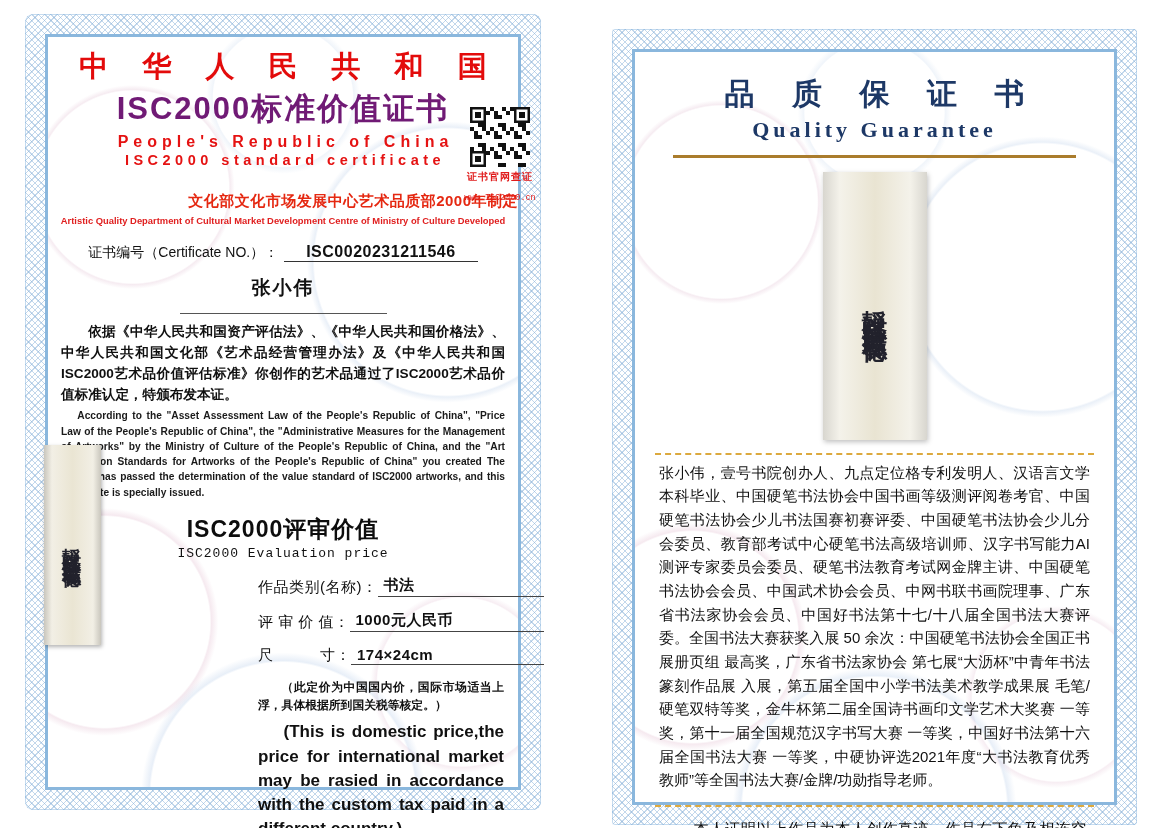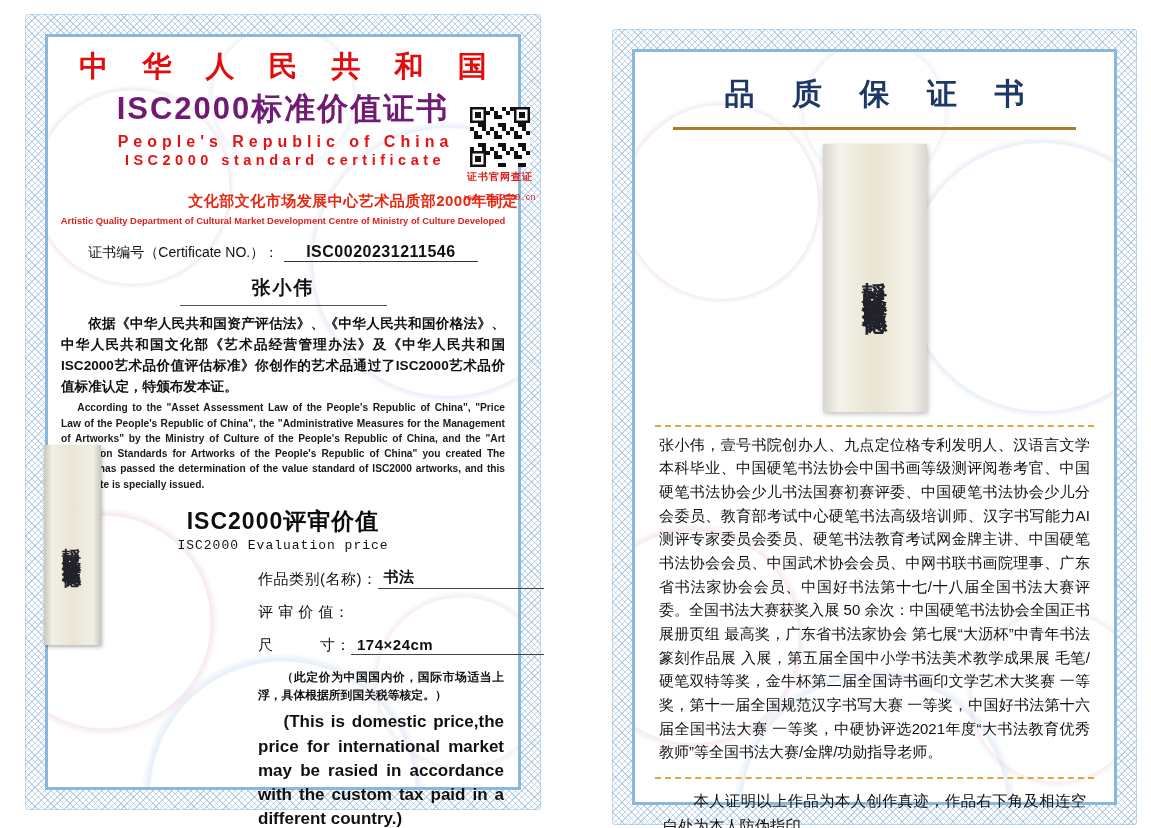--- a/index.html
+++ b/index.html
@@ -13,21 +13,21 @@
   .cert{
     position:absolute;top:14px;height:796px;box-sizing:border-box;
     padding:20px;
     background-color:#fff;
     background-image:
       repeating-linear-gradient(45deg, rgba(130,173,214,.48) 0 1px, transparent 1px 4.5px),
       repeating-linear-gradient(135deg, rgba(130,173,214,.48) 0 1px, transparent 1px 4.5px);
     box-shadow:inset 0 0 0 1px rgba(150,190,225,.55);
     border-radius:3px;
   }
-  .cert-left{left:25px;width:516px;}
+  .cert-left{left:25px;width:516px;border-radius:8px;}
   .cert-right{left:612px;width:525px;margin-top:15px;}
   .cert-inner{
     position:relative;width:100%;height:100%;box-sizing:border-box;
     border:3px solid #8ab7dd;
     background:#ffffff;
   }
   .cert-inner::before{ 
     content:"";position:absolute;inset:0;z-index:0;pointer-events:none;
     background:
       radial-gradient(circle 150px at 18% 20%, transparent 64%, rgba(222,186,206,.28) 65%, transparent 68%),
@@ -41,21 +41,21 @@
   .ctr{text-align:center;}
   
   .lt1{color:#e30b0b;font-weight:700;font-size:29px;letter-spacing:13px;margin:10px 0 0 13px;}
   .lt2{color:#701a75;font-weight:700;font-size:31px;letter-spacing:2px;margin-top:1px;}
   .le1{color:#e51212;font-weight:700;font-size:16px;letter-spacing:5px;margin:3px 0 0 5px;}
   .le2{color:#e51212;font-weight:700;font-size:14.5px;letter-spacing:4.5px;margin:1px 0 0 4px;}
   .liss{color:#e52811;font-weight:700;font-size:15px;letter-spacing:.5px;margin-top:24px;text-align:right;}
   .lissen{color:#e02020;font-weight:700;font-size:9.4px;margin-top:4px;}
   .certno-row{margin-top:17px;font-size:14px;color:#111;}
   .certno-val{font-weight:700;font-size:16px;letter-spacing:.5px;border-bottom:1.6px solid #333;padding:0 22px 1px;margin-left:6px;}
-  .holder{display:inline-block;font-weight:700;font-size:19px;color:#111;border-bottom:1.5px solid #555;padding:1px 72px 4px;margin-top:12px;letter-spacing:2px;}
+  .holder{display:inline-block;font-weight:700;font-size:19px;color:#111;border-bottom:1.5px solid #555;padding:1px 72px 12px;margin-top:12px;letter-spacing:2px;}
   .bodycn{font-size:13.6px;line-height:1.55;font-weight:600;color:#101010;text-align:justify;text-indent:2em;margin:7px 13px 0;}
   .bodyen{font-size:10.2px;line-height:1.5;font-weight:600;color:#1a1a1a;text-align:justify;text-indent:1.6em;margin:3px 13px 0;}
   .sect{font-weight:700;font-size:23px;color:#0d0d0d;margin-top:14px;letter-spacing:1px;}
   .secten{font-family:"Liberation Mono",monospace;font-size:13px;color:#111;margin-top:1px;letter-spacing:1px;}
   .fields{margin:15px 0 0 210px;width:286px;text-align:left;}
   .frow{display:flex;align-items:flex-end;margin-bottom:14px;font-size:15px;color:#111;}
   .flabel{white-space:nowrap;letter-spacing:.5px;}
   .fval{flex:1;border-bottom:1.4px solid #444;font-weight:700;padding:0 4px 1px 6px;letter-spacing:.5px;}
   .notecn{font-size:11.8px;line-height:1.5;font-weight:700;color:#101010;text-align:justify;text-indent:2em;margin:8px 14px 0 210px;}
   .noteen{font-size:17px;line-height:1.42;font-weight:700;color:#101010;text-align:justify;text-indent:1.5em;margin:6px 14px 0 210px;}
@@ -209,20 +209,21 @@
       <div class="sect">ISC2000评审价值</div>
       <div class="secten">ISC2000 Evaluation price</div>
 
       <div class="fields">
         <div class="frow">
           <span class="flabel">作品类别(名称)：</span>
           <span class="fval">书法</span>
         </div>
         <div class="frow">
           <span class="flabel">评 审 价 值：</span>
+          <span class="fval">1000元人民币</span>
         </div>
         <div class="frow">
           <span class="flabel">尺　　　寸：</span>
           <span class="fval">174×24cm</span>
         </div>
       </div>
 
       <div class="notecn">（此定价为中国国内价，国际市场适当上浮，具体根据所到国关税等核定。）</div>
       <div class="noteen">(This is domestic price,the price for international market may be rasied in accordance with the custom tax paid in a different country.)</div>
 
@@ -254,20 +255,21 @@
       <div class="vtxt">靜以俢身儉以養德</div>
     </div>
   </div>
 </div>
 
 <div class="cert cert-right">
   <div class="cert-inner">
     <div class="content ctr">
 
       <div class="rt1">品 质 保 证 书</div>
+      <div class="rt2">Quality Guarantee</div>
       <div class="goldline"></div>
 
       <div class="artR">
         <div class="vtxt">靜以俢身儉以養德</div>
       </div>
 
       <div class="dashline"></div>
       <div class="bio">张小伟，壹号书院创办人、九点定位格专利发明人、汉语言文学本科毕业、中国硬笔书法协会中国书画等级测评阅卷考官、中国硬笔书法协会少儿书法国赛初赛评委、中国硬笔书法协会少儿分会委员、教育部考试中心硬笔书法高级培训师、汉字书写能力AI测评专家委员会委员、硬笔书法教育考试网金牌主讲、中国硬笔书法协会会员、中国武术协会会员、中网书联书画院理事、广东省书法家协会会员、中国好书法第十七/十八届全国书法大赛评委。全国书法大赛获奖入展 50 余次：中国硬笔书法协会全国正书展册页组 最高奖，广东省书法家协会 第七展“大沥杯”中青年书法篆刻作品展 入展，第五届全国中小学书法美术教学成果展 毛笔/硬笔双特等奖，金牛杯第二届全国诗书画印文学艺术大奖赛 一等奖，第十一届全国规范汉字书写大赛 一等奖，中国好书法第十六届全国书法大赛 一等奖，中硬协评选2021年度“大书法教育优秀教师”等全国书法大赛/金牌/功勋指导老师。</div>
       <div class="dashline"></div>
 

